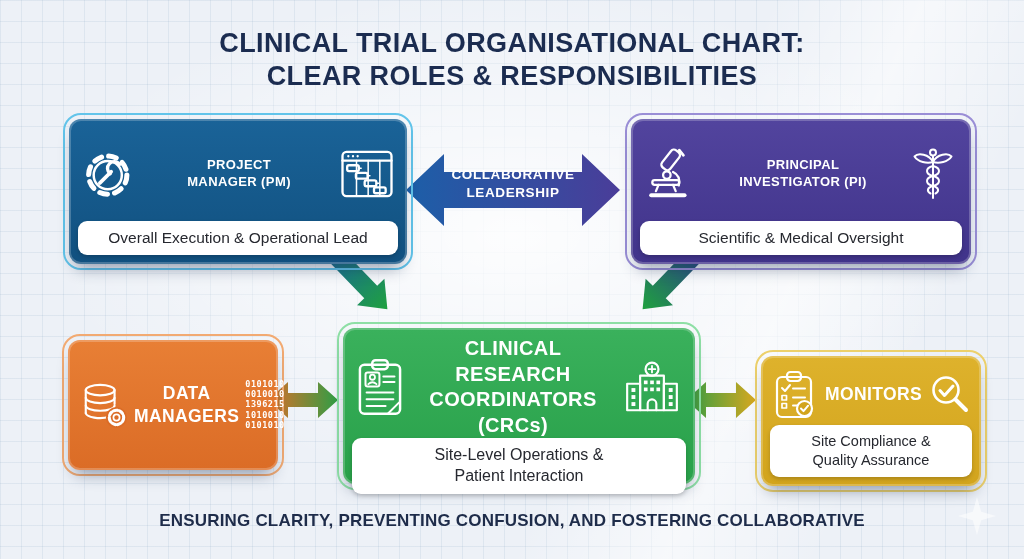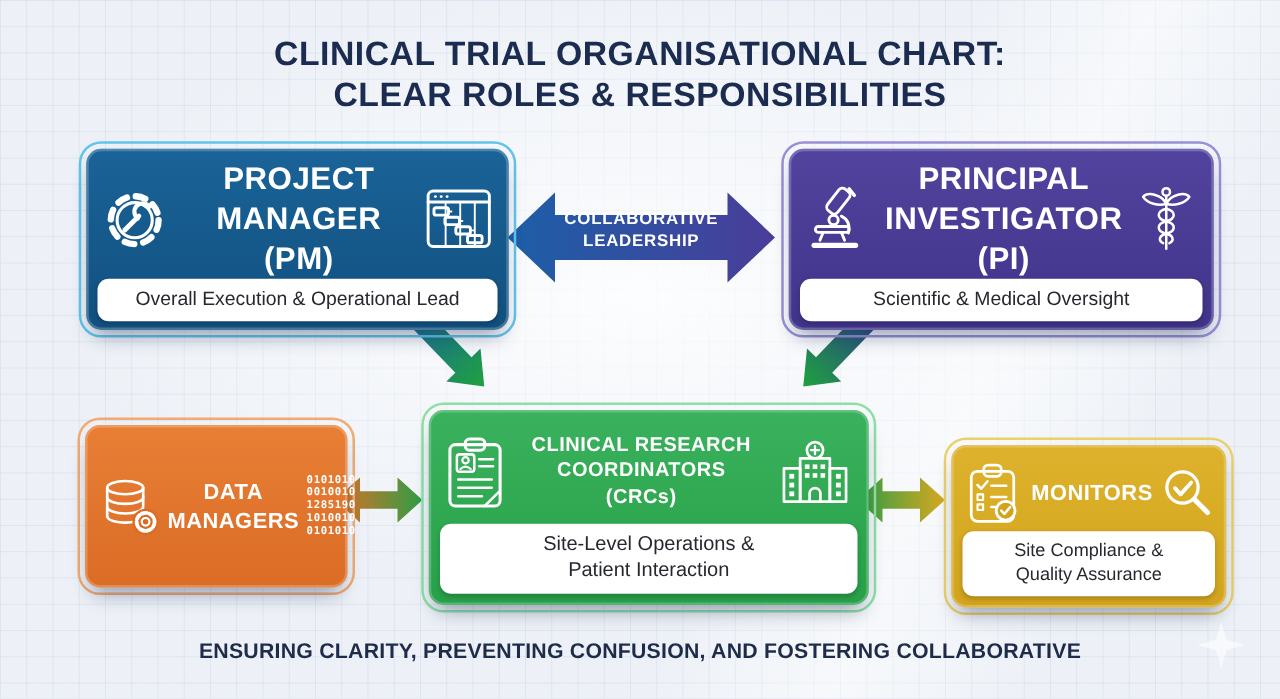--- a/index.html
+++ b/index.html
@@ -48,22 +48,22 @@
   }
   .icon{flex:0 0 auto;display:flex;align-items:center;justify-content:center;}
   .icon svg{display:block;}
 
   .node-pm{--ring:#62c4ea;--fill:#11507f;--fill-light:#1a6398;left:63px;top:113px;width:338px;height:145px;}
   .node-pi{--ring:#9a8ed6;--fill:#40338a;--fill-light:#52449e;left:625px;top:113px;width:340px;height:145px;}
   .node-crc{--ring:#8edfa5;--fill:#28a049;--fill-light:#3ab15c;left:337px;top:322px;width:352px;height:156px;}
   .node-dm{--ring:#f2aa72;--fill:#db6c26;--fill-light:#e87f35;left:62px;top:334px;width:210px;height:130px;}
   .node-mon{--ring:#ecd06b;--fill:#d2a41d;--fill-light:#deb22c;left:755px;top:350px;width:220px;height:130px;}
 
-  .node-pm .node-title,.node-pi .node-title{font-size:25px;}
-  .node-crc .node-title{font-size:16px;}
+  .node-pm .node-title,.node-pi .node-title{font-size:13px;}
+  .node-crc .node-title{font-size:20px;}
   .node-dm .node-title,.node-mon .node-title{font-size:17.5px;}
   .node-pm .node-sub,.node-pi .node-sub{font-size:15.5px;}
   .node-crc .node-sub{font-size:16px;}
   .node-dm .node-sub,.node-mon .node-sub{font-size:14.5px;}
 
   .binary{
     flex:0 0 auto;color:#ffffff;font-family:"DejaVu Sans Mono",monospace;
     font-size:8.5px;font-weight:700;line-height:1.2;letter-spacing:0.5px;
     white-space:pre-line;text-align:right;
   }
@@ -273,21 +273,21 @@
               <path d="M6,33.5 a15,5.5 0 0 0 24,4" stroke-width="2.2"></path>
               <circle cx="38" cy="38" r="11" fill="#DB6C26" stroke="none"></circle>
               <circle cx="38" cy="38" r="7.5" stroke-width="3.2" stroke-dasharray="4.2 2.2"></circle>
               <circle cx="38" cy="38" r="3.2" stroke-width="1.8"></circle>
             </svg>
           </span>
           <div class="node-title">DATA
 MANAGERS</div>
           <div class="binary">0101010
 0010010
-1285190
+1396215
 1010010
 0101010</div>
         </div>
       </div>
     </div>
 
     <div class="node node-mon">
       <div class="node-inner">
         <div class="node-head">
           <span class="icon">

